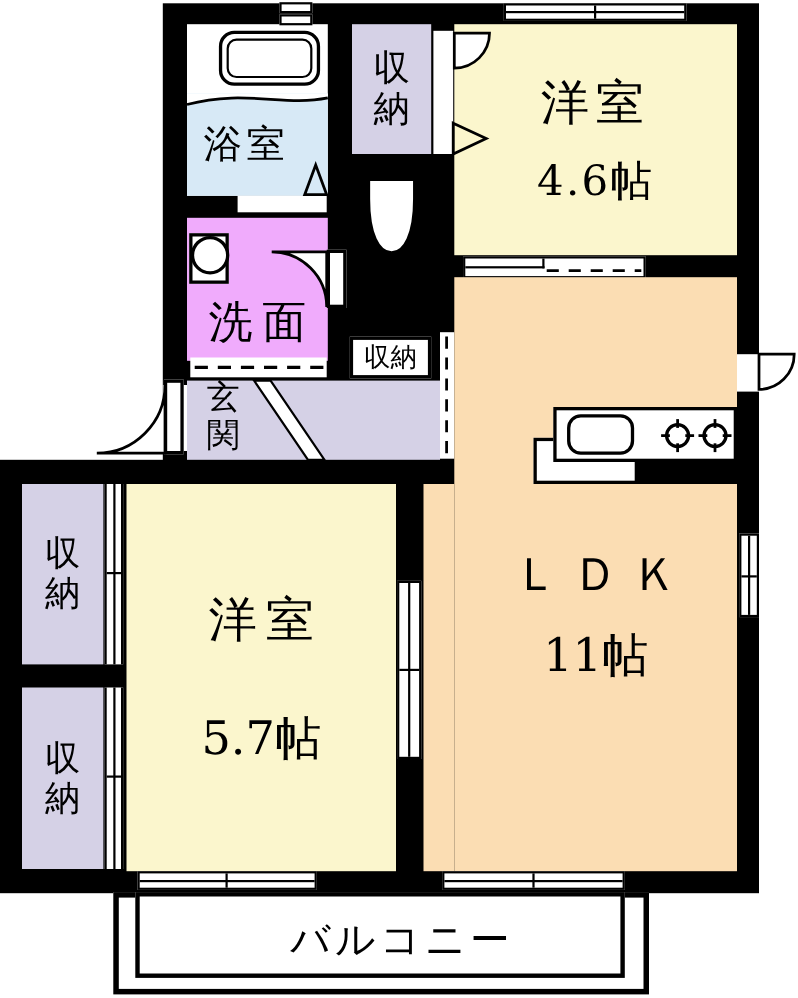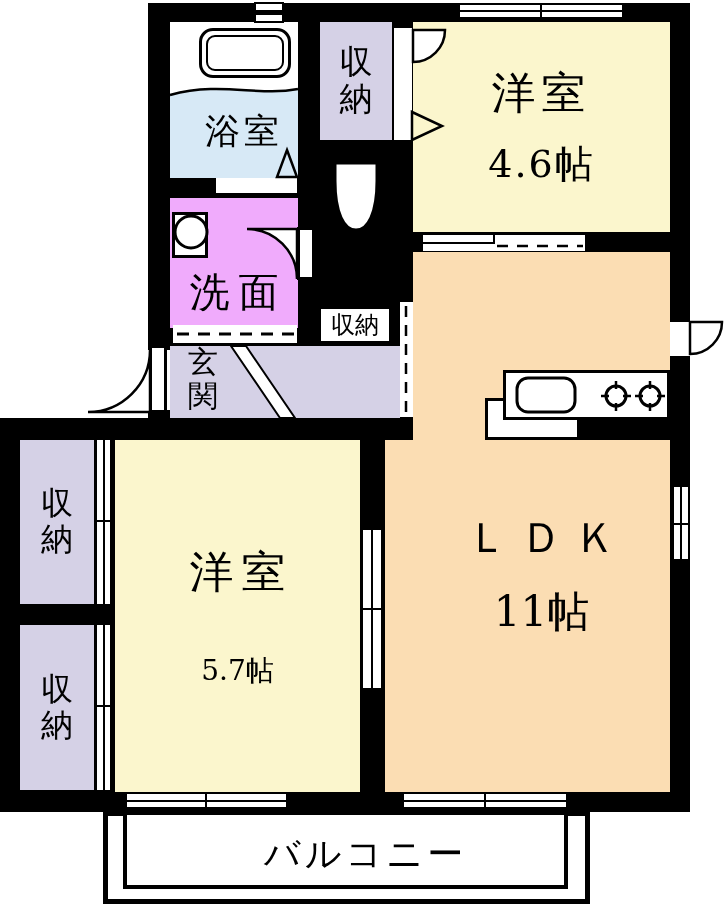--- a/index.html
+++ b/index.html
@@ -15,21 +15,21 @@
 </head>
 <body>
 
 <div id="plan">
 
   <div class="abs wall" style="left: 148px; top: 3px; width: 542px; height: 437px; background-color: rgb(0, 0, 0);"></div>
   <div class="abs wall" style="left: 0px; top: 418px; width: 690px; height: 394px; background-color: rgb(0, 0, 0);"></div>
 
   <div class="abs" style="left:170px;top:22px;width:128px;height:156px;background:#fff;"></div>
   <div class="abs" style="left: 170px; top: 85px; width: 128px; height: 93px; background-color: rgb(215, 233, 246);"></div>
-  <div class="abs room" style="left:170px;top:96px;width:108px;height:70px;font-size:35px;letter-spacing:4px;margin-left:20px;">
+  <div class="abs room" style="left:170px;top:96px;width:108px;height:70px;font-size:35px;letter-spacing:4px;">
     <span>浴室</span>
   </div>
   <div class="abs wfix" style="left:199px;top:28px;width:92px;height:50px;border-radius:14px;"></div>
   <div class="abs" style="left:206px;top:35px;width:78px;height:36px;border:2px solid #000;border-radius:9px;background:#fff;"></div>
   <div class="abs" style="left:254px;top:2px;width:30px;height:10px;background:#fff;border:2px solid #000;"></div>
   <div class="abs" style="left:254px;top:13px;width:30px;height:10px;background:#fff;border:2px solid #000;"></div>
   <div class="abs" style="left:216px;top:178px;width:81px;height:15px;background:#fff;"></div>
 
   <div class="abs room" style="left: 320px; top: 22px; width: 72px; height: 118px; font-size: 33px; background-color: rgb(213, 209, 230);">
     <span class="stack" style="width:1.15em;">収納</span>
@@ -67,38 +67,38 @@
   <div class="abs" style="left:149px;top:345px;width:18px;height:68px;background:#fff;border:3px solid #000;"></div>
 
   <div class="abs" style="left:400px;top:302px;width:13px;height:115px;background:#fff;"></div>
 
   <div class="abs" style="left:421px;top:233px;width:166px;height:20px;background:#fff;border:2px solid #000;">
     <div class="abs" style="left:0;top:0;width:72px;height:9px;border-right:2px solid #000;border-bottom:2px solid #000;"></div>
   </div>
 
   <div class="abs" style="left: 413px; top: 252px; width: 257px; height: 540px; background-color: rgb(251, 221, 179);"></div>
   <div class="abs" style="left: 385px; top: 440px; width: 28px; height: 352px; background-color: rgb(251, 221, 179);"></div>
-  <div class="abs room" style="left:413px;top:500px;width:257px;height:150px;gap:18px;">
+  <div class="abs room" style="left:413px;top:484px;width:257px;height:150px;gap:18px;">
     <span style="font-size:42px;letter-spacing:12px;margin-right:-12px;">ＬＤＫ</span>
     <span style="font-size:42px;">11帖</span>
   </div>
 
   <div class="abs wall" style="left: 578px; top: 418px; width: 112px; height: 22px; background-color: rgb(0, 0, 0);"></div>
   <div class="abs" style="left:485px;top:398px;width:95px;height:42px;background:#fff;border:3px solid #000;"></div>
   <div class="abs" style="left:503px;top:370px;width:167px;height:50px;background:#fff;border:3px solid #000;"></div>
 
   <div class="abs" style="left:670px;top:322px;width:20px;height:34px;background:#fff;"></div>
   <div class="abs" style="left:672px;top:485px;width:18px;height:76px;background:#fff;border:2px solid #000;">
     <div class="abs" style="left:6px;top:0;width:2px;height:100%;background:#000;"></div>
     <div class="abs" style="left:0;top:36px;width:100%;height:2px;background:#000;"></div>
   </div>
 
   <div class="abs room" style="left: 115px; top: 440px; width: 245px; height: 352px; gap: 16px; background-color: rgb(251, 246, 205);">
     <span style="font-size:44px;letter-spacing:8px;margin-right:-8px;">洋室</span>
-    <span style="font-size:28px;margin-top:34px;">5.7帖</span>
+    <span style="font-size:42px;margin-top:34px;">5.7帖</span>
   </div>
 
   <div class="abs room" style="left: 20px; top: 440px; width: 74px; height: 164px; font-size: 32px; background-color: rgb(213, 209, 230);">
     <span class="stack" style="width:1.15em;">収納</span>
   </div>
   <div class="abs room" style="left: 20px; top: 625px; width: 74px; height: 165px; font-size: 32px; background-color: rgb(213, 209, 230);">
     <span class="stack" style="width:1.15em;">収納</span>
   </div>
 
   <div class="abs" style="left:95px;top:440px;width:17px;height:164px;background:#fff;border-left:2px solid #000;border-right:2px solid #000;">

